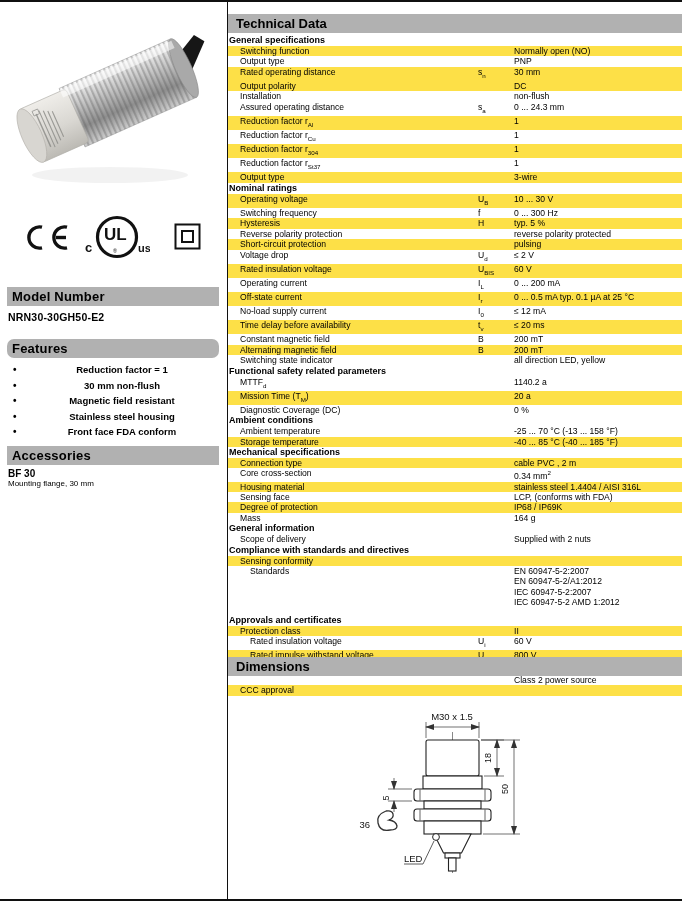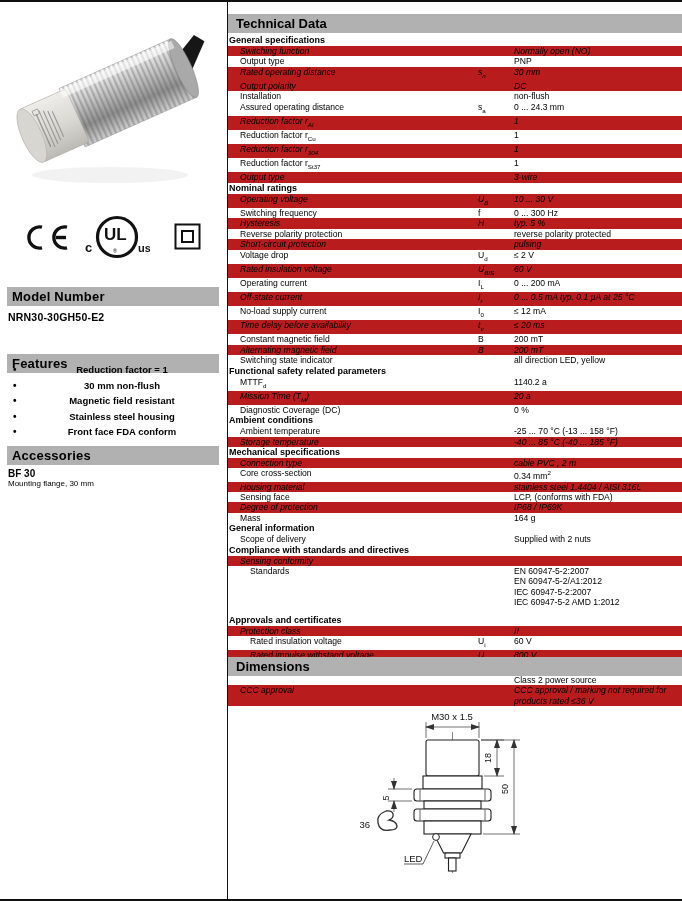--- a/index.html
+++ b/index.html
@@ -19,41 +19,41 @@
   .cert-ul{position:absolute;left:74px;top:2px;}
   .cert-sq{position:absolute;left:164px;top:11px;}
 
   .side-bar{
     position:absolute;left:7px;width:212px;height:19px;background:#b1b1b1;
     font-size:13px;font-weight:bold;line-height:19px;padding-left:5px;
     box-sizing:border-box;letter-spacing:.2px;
   }
   .model-bar{top:285px;}
   .model-val{position:absolute;left:8px;top:309px;font-size:10.5px;font-weight:bold;letter-spacing:.2px;}
-  .features-bar{top:352px;}
+  .features-bar{top:337px;border-radius:7px;}
   .features-list{position:absolute;left:8px;top:360px;width:210px;}
   .feature-item{font-size:9.5px;font-weight:bold;line-height:15.5px;padding-left:18px;position:relative;text-align:center;}
   .feature-item::before{content:"•";position:absolute;left:5px;top:0;font-size:10px;}
   .acc-bar{top:444px;}
   .acc-items{position:absolute;left:8px;top:466px;}
   .acc-name{font-size:10px;font-weight:bold;line-height:11px;}
   .acc-desc{font-size:8px;line-height:10px;text-align:right;}
 
   
   .right-col{position:absolute;left:228px;top:0;width:454px;height:100%;}
   .main-bar{
     background:#b1b1b1;height:19px;font-size:13px;font-weight:bold;
     line-height:19px;padding-left:8px;box-sizing:border-box;width:100%;
   }
   .td-bar{margin-top:12px;}
   .tech-table{margin-top:2px;}
   .sec-title{font-size:9px;font-weight:bold;line-height:11px;padding-left:1px;}
   .sec-gap{margin-top:7px;}
   .row{display:flex;font-size:8.6px;line-height:10.4px;}
-  .row.shade{background:#b91c1c;font-style:italic;}
+  .row.shade{background:#fde047;}
   .c-label{width:250px;padding-left:12px;box-sizing:border-box;}
   .row[data-indent="2"] .c-label{padding-left:22px;}
   .c-sym{width:36px;}
   .c-val{flex:1;}
   sub{font-size:0.72em;}
   sup{font-size:0.72em;}
 
   .dims-bar{position:absolute;top:655px;left:0;}
   .drawing{position:absolute;top:676px;left:0;width:454px;height:212px;}
   .drawing svg{position:absolute;left:106px;top:28px;}
@@ -379,21 +379,20 @@
           <div class="c-label">UL approval</div>
           <div class="c-sym"></div>
           <div class="c-val">
             <div>cULus Listed, Type 1 enclosure</div>
             <div>Class 2 power source</div>
           </div>
         </div>
         <div class="row shade">
           <div class="c-label">CCC approval</div>
           <div class="c-sym"></div>
-          <div class="c-val">CCC approval / marking not required for products rated ≤36 V</div>
         </div>
       </div>
 
     <div class="main-bar dims-bar">Dimensions</div>
 
     <div class="drawing">
       <svg width="250" height="184" viewBox="0 0 250 184">
         <defs>
           <marker id="arr" markerWidth="9" markerHeight="6" refX="8" refY="3" orient="auto" markerUnits="userSpaceOnUse">
             <path d="M0,0 L9,3 L0,6 z" fill="#333"></path>

